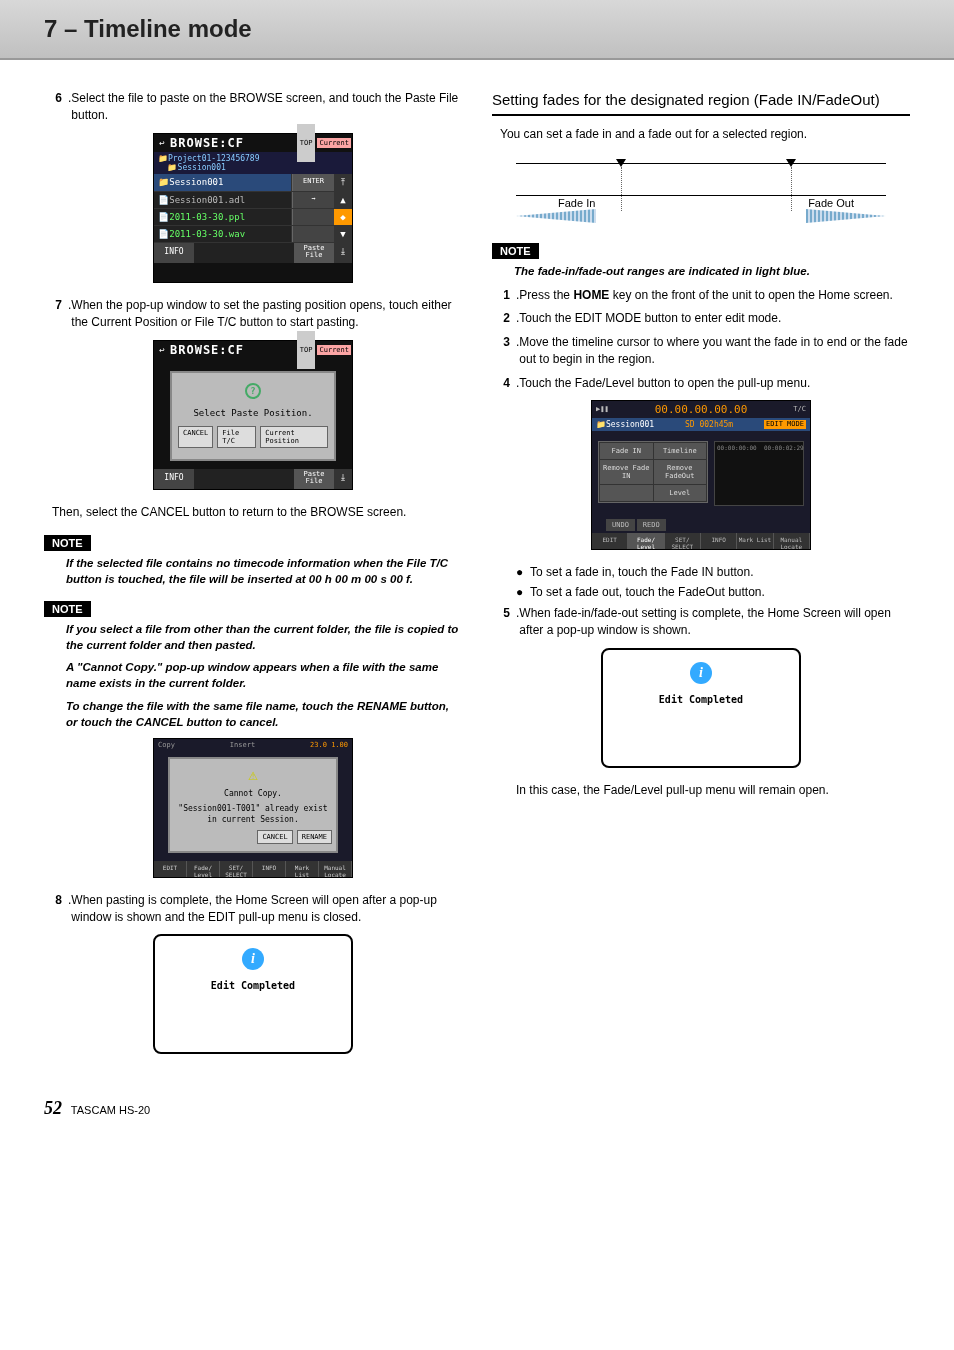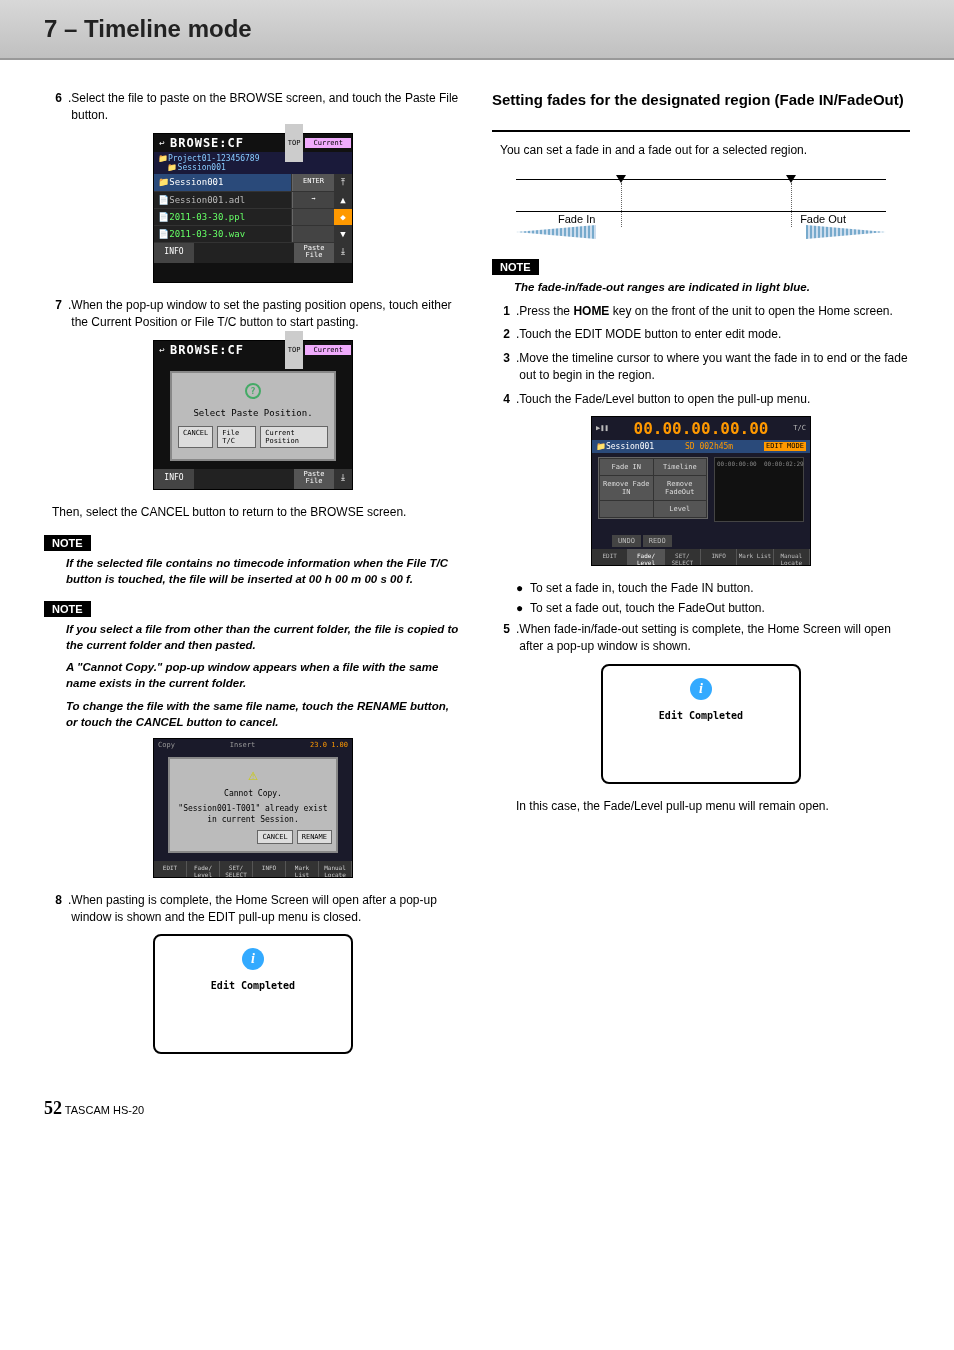--- a/index.html
+++ b/index.html
@@ -10,32 +10,32 @@
   .col{flex:1;min-width:0}
   .step{display:flex;margin-bottom:6px;line-height:1.45}
   .step .num{font-weight:bold;min-width:18px;text-align:right;margin-right:6px}
   .step .txt{flex:1}
   .sub-bullet{display:flex;margin:3px 0 3px 24px;line-height:1.45}
   .sub-bullet .dot{min-width:14px}
   .screen-img{margin:8px auto 14px auto;display:block}
   .note-label{display:inline-block;background:#000;color:#fff;font-weight:bold;font-size:11px;padding:2px 8px;margin:6px 0 4px 0}
   .note-body{font-style:italic;font-weight:bold;font-size:11.5px;line-height:1.4;margin:0 0 8px 22px}
   .note-body p{margin-bottom:6px}
-  .section-h2{font-size:15px;font-weight:bold;border-bottom:2px solid #000;padding-bottom:20px;margin-bottom:10px;line-height:1.3}
+  .section-h2{font-size:15px;font-weight:normal;border-bottom:2px solid #000;padding-bottom:4px;margin-bottom:10px;line-height:1.3}
   .intro{margin:8px 0 10px 8px;line-height:1.45}
   .bold{font-weight:bold}
   .footer{padding:10px 44px 30px 44px;font-size:11px}
-  .footer .pn{font-family:Georgia,serif;font-weight:bold;font-size:18px;}
+  .footer .pn{font-family:Georgia,serif;font-style:italic;font-weight:bold;font-size:18px;margin-right:6px}
   
   .browse-screen{width:200px;height:150px;background:#111;border:1px solid #000;font-family:monospace;font-size:9px;color:#fff}
   .bs-title{background:#111;display:flex;align-items:center;height:18px}
   .bs-arrow{width:16px;text-align:center}
   .bs-t{font-weight:bold;font-size:12px;letter-spacing:1px;flex:1}
   .bs-top{background:#ccc;color:#000;font-size:7px;padding:15px 3px;margin:0 2px}
-  .bs-cur{background:#f0abfc;color:#000;font-size:7px;padding:1px 8px;margin-right:1px}
+  .bs-cur{background:#fca5a5;color:#000;font-size:7px;padding:1px 2px;margin-right:1px}
   .bs-path{background:#1a1a3a;padding:2px 4px;font-size:8px;color:#8cf}
   .bs-row{display:flex;border-bottom:1px solid #333}
   .bs-cell{flex:1;padding:3px 4px;border-right:1px solid #333;background:#222;color:#bbb}
   .bs-cell.hl{background:#2a4a7a;color:#fff}
   .bs-cell.g{color:#6f6}
   .bs-btn{width:42px;text-align:center;padding:3px 2px;background:#444;border-left:1px solid #666;font-size:7px}
   .bs-enter{background:#555;color:#fff}
   .bs-scroll{width:18px;background:#333;text-align:center;padding:3px 0}
   .bs-bottom{display:flex;height:20px}
   .bs-info{width:40px;background:#444;text-align:center;padding:4px 0;font-size:8px}
@@ -66,34 +66,34 @@
   .fd-line{position:absolute;top:10px;left:0;right:0;border-top:1px solid #000}
   .fd-line2{position:absolute;top:42px;left:0;right:0;border-top:1px solid #000}
   .fd-mark{position:absolute;top:6px;width:0;height:0;border-left:5px solid transparent;border-right:5px solid transparent;border-top:8px solid #000}
   .fd-m1{left:100px}
   .fd-m2{left:270px}
   .fd-vert{position:absolute;top:14px;height:44px;border-left:1px dotted #666}
   .fd-v1{left:105px}
   .fd-v2{left:275px}
   .fd-label{position:absolute;top:44px;font-size:11px}
   .fd-l1{left:42px}
-  .fd-l2{right:40px}
+  .fd-l2{right:32px}
   .fd-wave{position:absolute;top:56px;height:14px;background:repeating-linear-gradient(90deg,#7ac,#7ac 2px,#cde 2px,#cde 4px)}
   .fd-w1{left:0;width:80px;clip-path:polygon(0 50%,100% 0,100% 100%,0 50%)}
   .fd-w2{right:0;width:80px;clip-path:polygon(0 0,100% 50%,100% 50%,0 100%)}
   
   .fade-screen{width:220px;height:150px;background:#1a1a2a;border:1px solid #000;font-family:monospace;font-size:7px;color:#bbb;position:relative}
   .fs-top{display:flex;align-items:center;padding:2px 4px}
-  .fs-tc{color:#f90;font-weight:bold;font-size:16px;flex:1;text-align:center}
+  .fs-tc{color:#f90;font-weight:normal;font-size:11px;flex:1;text-align:center}
   .fs-sess{background:#2a4a7a;padding:2px 4px;font-size:8px;color:#fff;display:flex;justify-content:space-between}
   .fs-edit{background:#f90;color:#000;padding:0 2px;font-size:7px}
   .fs-menu{position:absolute;top:40px;left:6px;width:110px;background:#333;border:1px solid #666;display:grid;grid-template-columns:1fr 1fr;gap:1px;padding:1px}
   .fs-mbtn{background:#555;padding:4px 2px;text-align:center;font-size:7px;color:#ddd}
   .fs-wave-box{position:absolute;top:40px;right:6px;left:122px;height:65px;background:#111;border:1px solid #444}
-  .fs-tl{position:absolute;bottom:18px;left:20px;right:6px;height:12px;display:flex;gap:2px}
+  .fs-tl{position:absolute;bottom:18px;left:14px;right:6px;height:12px;display:flex;gap:2px}
   .fs-undo{background:#444;padding:2px 6px;font-size:7px}
   .fs-bottom{position:absolute;bottom:0;left:0;right:0;display:flex;height:16px}
   .fs-tab{flex:1;background:#333;border-right:1px solid #555;text-align:center;padding:3px 0;font-size:6px}
   .fs-tab.act{background:#555;color:#fff}
 </style>
 </head>
 <body>
 
 <div class="top-bar">
   <h1>7 – Timeline mode</h1>

